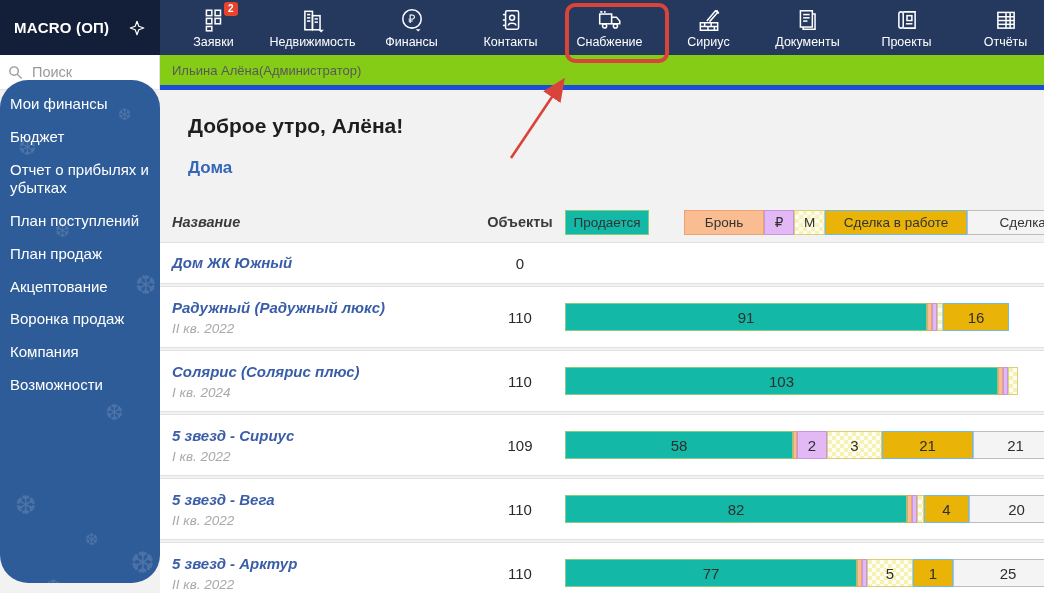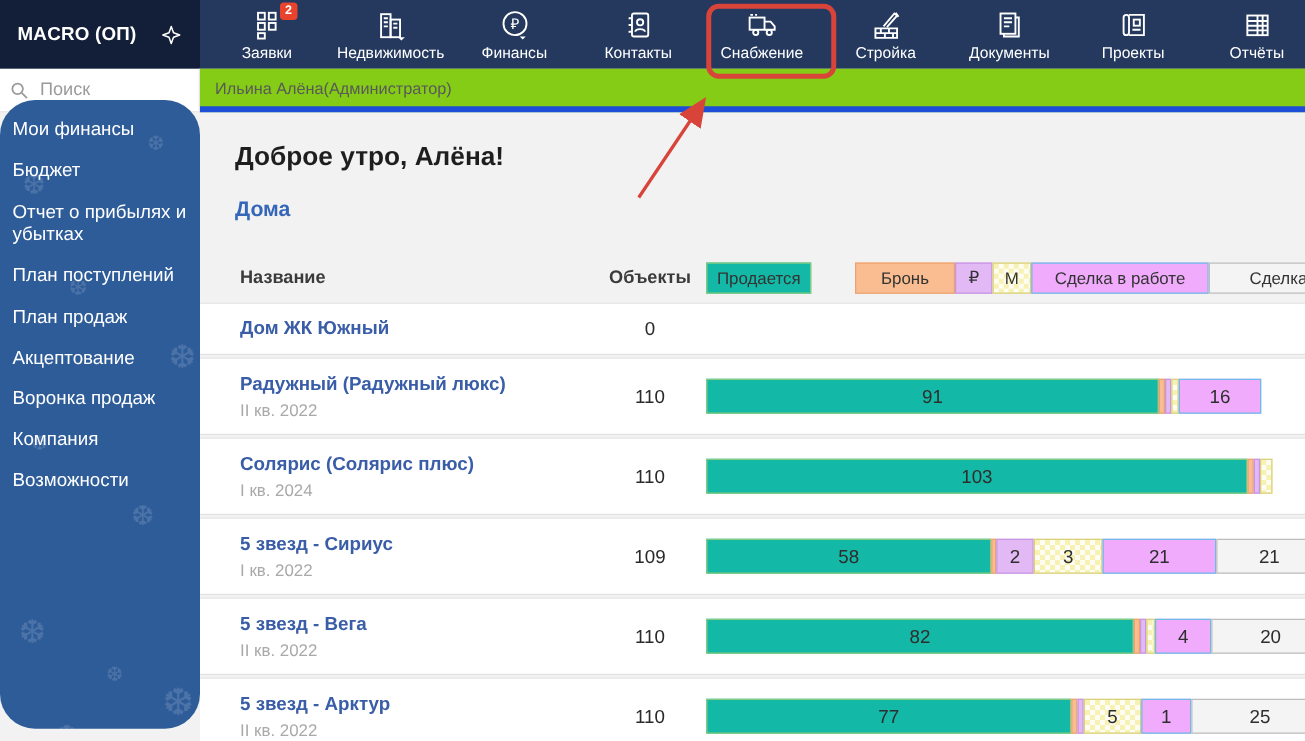--- a/index.html
+++ b/index.html
@@ -32,41 +32,41 @@
   #sidebar ul{list-style:none;margin:0;padding:8px 0 0 0;position:relative;z-index:2;}
   #sidebar li{color:#fff;font-size:15px;line-height:1.25;padding:7px 8px 7px 10px;cursor:pointer;}
   .flake{position:absolute;color:rgba(255,255,255,.14);z-index:1;user-select:none;}
 
   
   #content{position:absolute;left:160px;top:90px;width:884px;height:503px;background:#f2f2f2;overflow:hidden;}
   #greeting{margin:24px 0 0 28px;font-size:21px;font-weight:bold;color:#1e1e1e;}
   #section-title{margin:20px 0 0 28px;font-size:17px;font-weight:bold;color:#3566b8;cursor:pointer;display:inline-block;}
 
   .trow,.thead{display:flex;align-items:center;}
-  .cell-name{flex:0 0 315px;padding-left:32px;box-sizing:border-box;}
+  .cell-name{flex:0 0 315px;padding-left:12px;box-sizing:border-box;font-style:italic;}
   .cell-objects{flex:0 0 90px;text-align:center;font-size:15px;color:#2a2a2a;}
   .cell-bar{flex:1 0 auto;display:flex;align-items:center;}
 
   #table{margin-top:24px;}
   .thead{height:40px;}
   .thead .col-label{font-size:14.5px;color:#3b3b3b;font-weight:bold;}
   .legend{display:flex;align-items:center;}
   .legend-item{height:25px;display:flex;align-items:center;justify-content:center;font-size:13.5px;color:#333;box-sizing:border-box;flex:0 0 auto;}
 
   #houses-table-body .trow{background:#fff;border-top:1px solid #e2e2e2;border-bottom:1px solid #e2e2e2;margin-bottom:2px;height:60px;}
   #houses-table-body .trow.short{height:40px;}
   .house-link{font-size:15px;font-weight:bold;color:#3a5da8;text-decoration:none;cursor:pointer;display:inline-block;}
   .subtitle{font-size:13.5px;color:#a9a9a9;margin-top:4px;}
 
   .seg{height:28px;display:flex;align-items:center;justify-content:center;font-size:15px;color:#2e2e2e;box-sizing:border-box;flex:0 0 auto;overflow:hidden;}
   .seg-sale,.lg-sale{background:#14b8a6;border:1px solid #86cc7d;}
   .seg-booking,.lg-booking{background:#f9bd91;border:1px solid #eda36f;}
   .seg-rub,.lg-rub{background:#e2b8f5;border:1px solid #c796e3;}
   .seg-m,.lg-m{background-color:#f7f2b4;background-image:conic-gradient(rgba(255,255,255,.85) 25%,transparent 0 50%,rgba(255,255,255,.85) 0 75%,transparent 0);background-size:8px 8px;border:1px solid #d9d07e;}
-  .seg-progress,.lg-progress{background:#f0abfc;border:1px solid #6cbbe8;}
+  .seg-progress,.lg-progress{background:#eab308;border:1px solid #6cbbe8;}
   .seg-done,.lg-done{background:#f4f4f4;border:1px solid #bdbdbd;}
 
   
   #highlight-box{position:absolute;left:565px;top:3px;width:104px;height:60px;border:4px solid #d8443a;border-radius:10px;box-sizing:border-box;z-index:50;pointer-events:none;}
   #arrow-overlay{position:absolute;left:0;top:0;width:1044px;height:593px;z-index:49;pointer-events:none;}
 </style>
 </head>
 <body>
 
 <div id="page">
@@ -150,21 +150,21 @@
               <path d="M4 14.5 h16 v7 h-16 Z"></path>
               <line x1="4" y1="18" x2="20" y2="18"></line>
               <line x1="8" y1="14.5" x2="8" y2="18"></line>
               <line x1="14" y1="14.5" x2="14" y2="18"></line>
               <line x1="11" y1="18" x2="11" y2="21.5"></line>
               <line x1="17" y1="18" x2="17" y2="21.5"></line>
               <path d="M10 13 L18 3.5 l2 1.5 -7.5 8.5"></path>
               <line x1="19" y1="3" x2="21" y2="6"></line>
             </svg>
           </span>
-          <span class="nav-label">Стройка</span>
+          <span class="nav-label">Сириус</span>
         </div>
         <div class="nav-item">
           <span class="nav-icon">
             <svg viewBox="0 0 24 24" fill="none" stroke="#fff" stroke-width="1.4">
               <rect x="5" y="3.5" width="11" height="15"></rect>
               <line x1="7.5" y1="7" x2="13.5" y2="7"></line>
               <line x1="7.5" y1="10" x2="13.5" y2="10"></line>
               <line x1="7.5" y1="13" x2="11.5" y2="13"></line>
               <path d="M16 6.5 h2.5 v14 h-11 v-2"></path>
             </svg>

